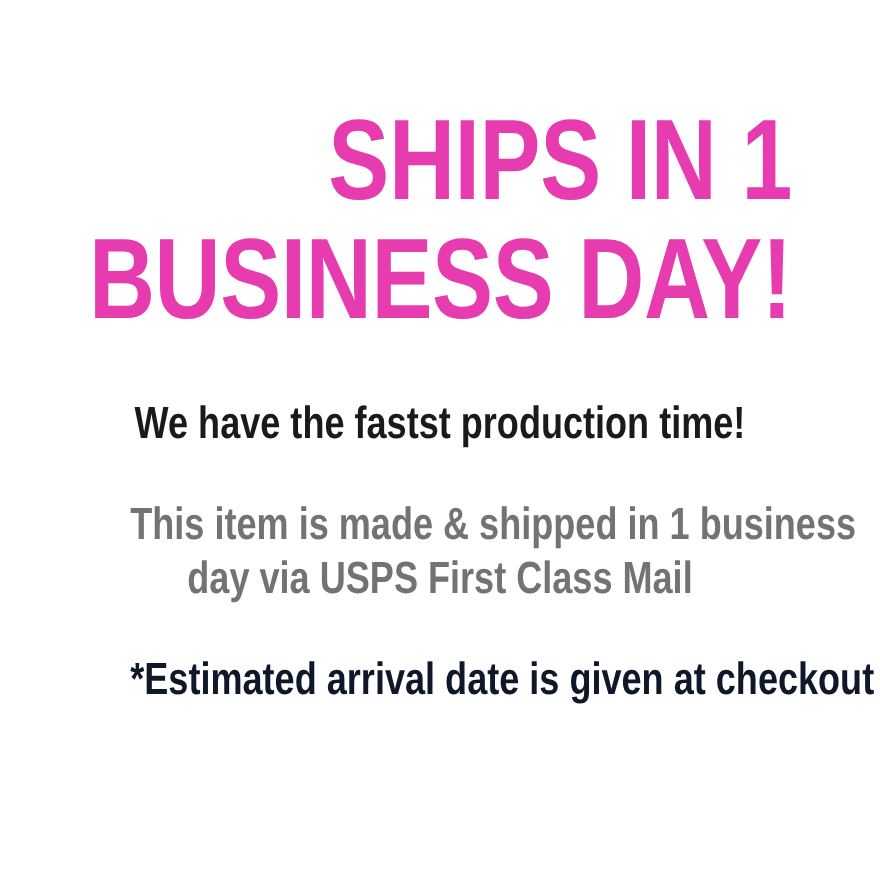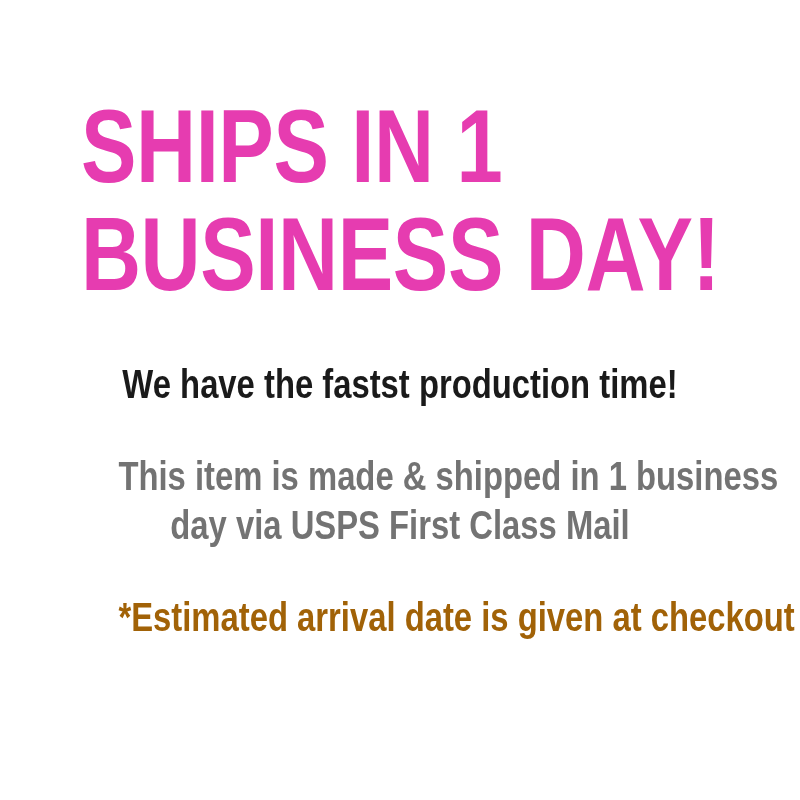--- a/index.html
+++ b/index.html
@@ -22,21 +22,21 @@
     background: #ffffff;
     box-sizing: border-box;
     display: flex;
     flex-direction: column;
     align-items: center;
   }
 
   
   .headline {
     margin-top: 96px;
-    text-align: left;
+    text-align: right;
     color: #e63cb0;
     font-weight: bold;
     line-height: 0.98;
     letter-spacing: -0.5px;
     -webkit-font-smoothing: antialiased;
   }
   .headline-line {
     display: block;
     white-space: nowrap;
     transform: scaleX(0.80);
@@ -84,17 +84,17 @@
   <div class="body-block block-1" style="color: rgb(26, 26, 26);">
     <span class="body-line">We have the fastst production time!</span>
   </div>
 
   <div class="body-block block-2" style="color: #737373;">
     <span class="body-line">This item is made &amp; shipped in 1 business</span>
     <span class="body-line">day via USPS First Class Mail</span>
   </div>
 
 
-  <div class="body-block block-4" style="color: #a16207;">
+  <div class="body-block block-4" style="color: #0f172a;">
     <span class="body-line">*Estimated arrival date is given at checkout</span>
   </div>
 
 </div>
 
 </body></html>

